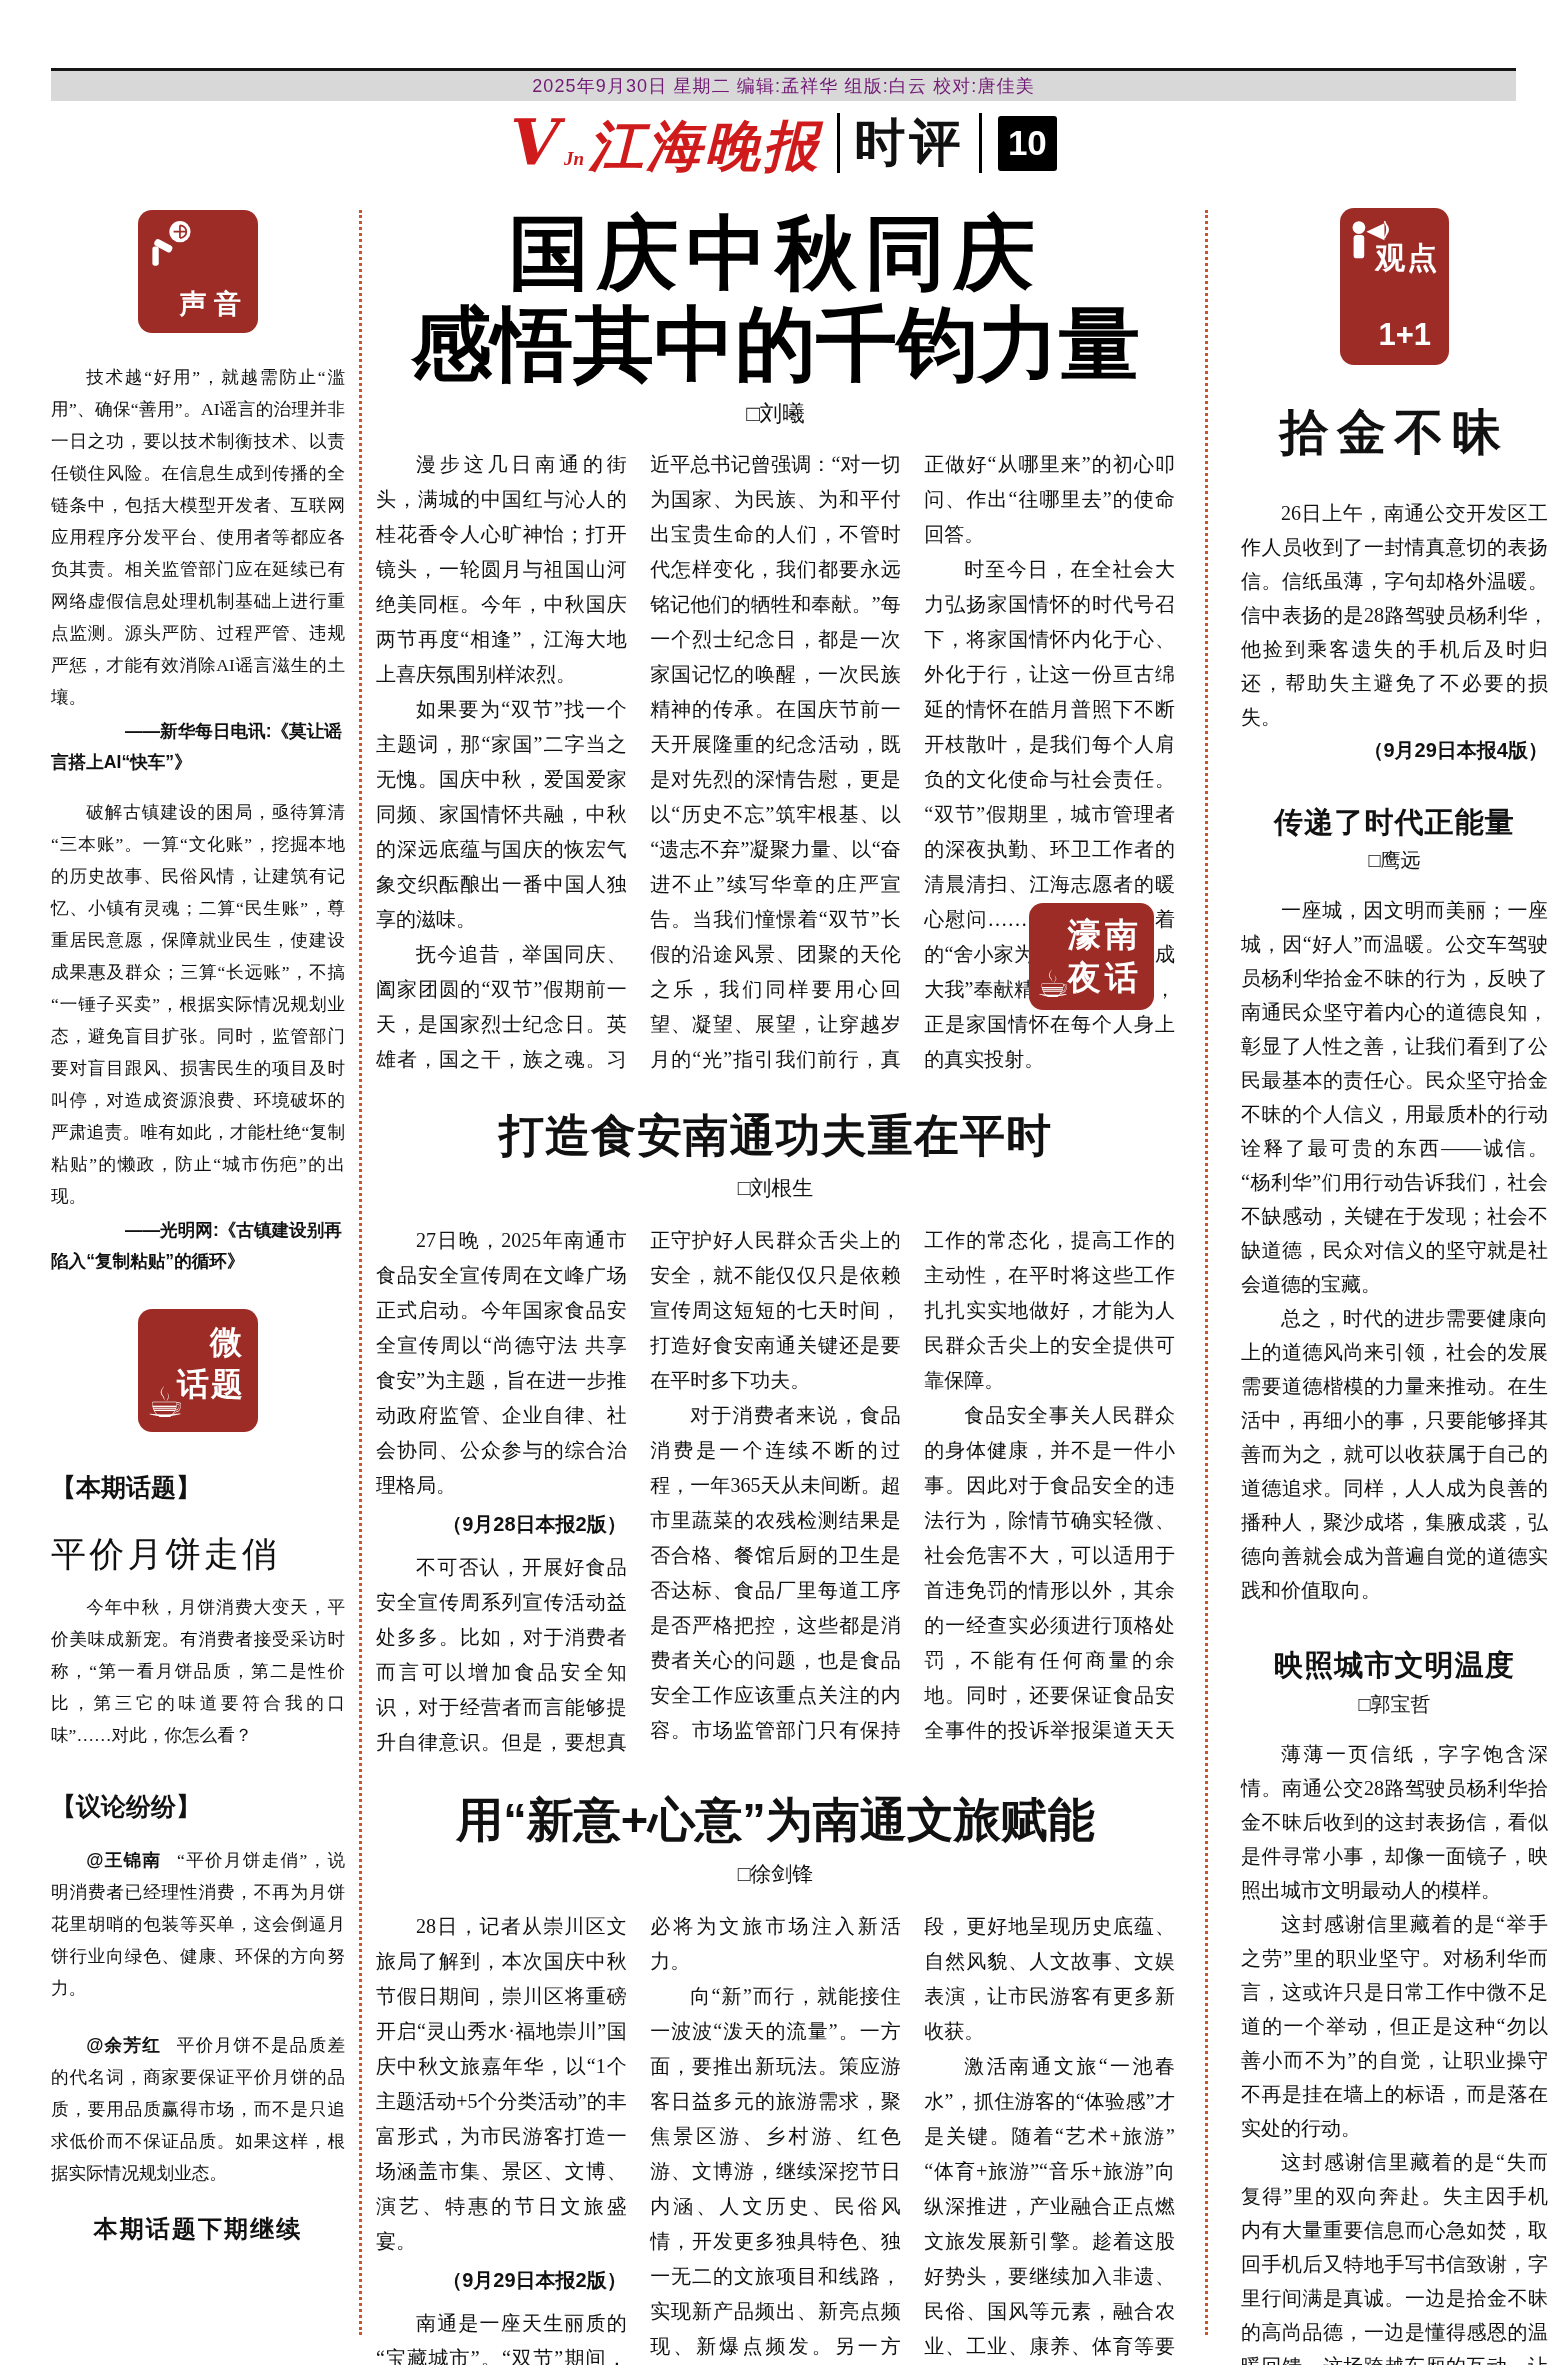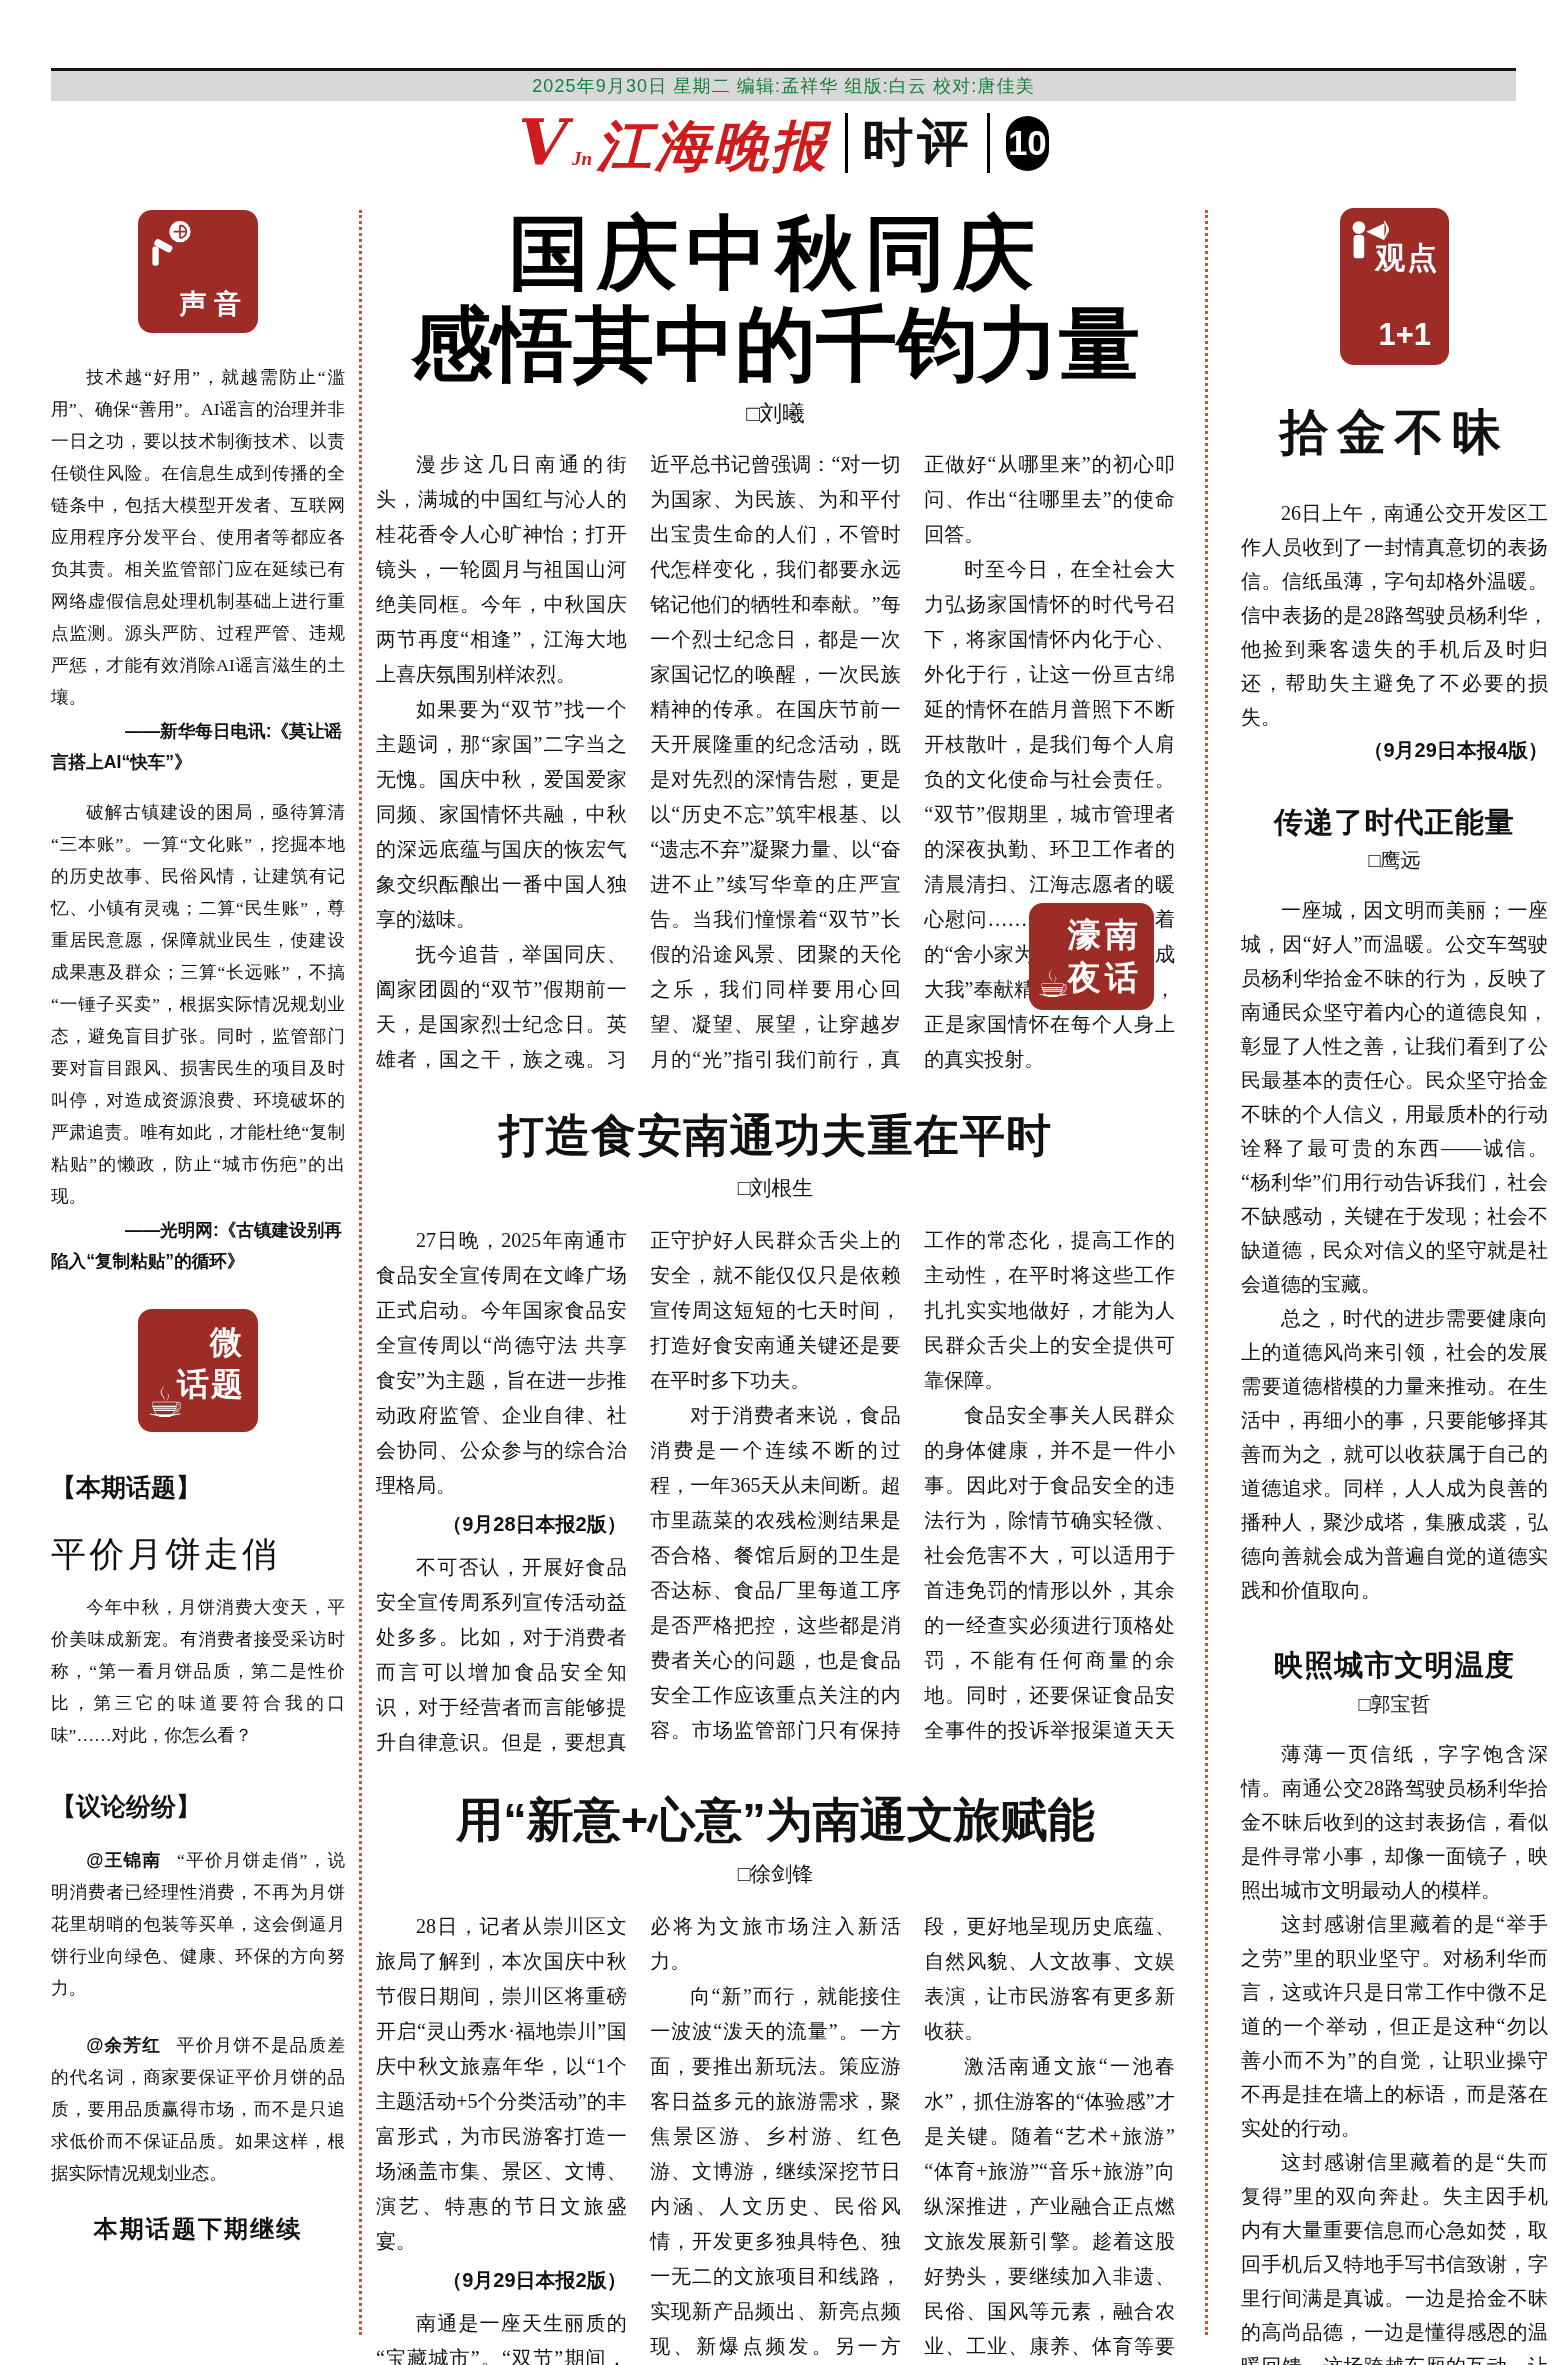--- a/index.html
+++ b/index.html
@@ -2,29 +2,29 @@
 <html lang="zh" style="font-size:8.5px"><head>
 <meta charset="utf-8">
 <style>
   html,body{margin:0;padding:0;background:#fff;}
   .page{position:relative;width:1567px;height:2366px;background:#fff;overflow:hidden;
         font-family:"Liberation Serif","DejaVu Serif",serif;color:#111;}
   
   .topline{position:absolute;left:51px;top:68px;width:1465px;height:2.7px;background:#151515;}
   .dateband{position:absolute;left:51px;top:71px;width:1465px;height:30px;background:#d8d8d8;
             display:flex;align-items:center;justify-content:center;
-            font-family:"Liberation Sans","DejaVu Sans",sans-serif;font-size:18px;color:#15803d;letter-spacing:1.1px;}
+            font-family:"Liberation Sans","DejaVu Sans",sans-serif;font-size:18px;color:#701a75;letter-spacing:1.1px;}
   .masthead{position:absolute;left:0;top:111px;width:1567px;display:flex;align-items:center;justify-content:center;gap:16px;}
   .logo{display:flex;align-items:baseline;gap:4.3px;color:#cf1b1b;}
   .logo .vmark{font-family:"DejaVu Serif",serif;font-style:italic;font-weight:bold;font-size:64px;line-height:1;}
   .logo .vsub{font-size:19px;font-style:italic;font-weight:bold;}
   .logo .pname{font-family:"DejaVu Serif",serif;font-weight:bold;font-style:italic;font-size:55px;line-height:1;letter-spacing:3.2px;}
   .sectitle{font-family:"Liberation Sans","DejaVu Sans",sans-serif;font-weight:900;font-size:51px;line-height:1.1;
             border-left:3.2px solid #000;border-right:3.2px solid #000;padding:2.1px 14px;letter-spacing:4.3px;}
-  .pagebox{background:#000;color:#fff;border-radius:22px;width:43px;height:55px;display:flex;align-items:center;justify-content:center;
+  .pagebox{background:#000;color:#fff;border-radius:3px;width:59px;height:55px;display:flex;align-items:center;justify-content:center;
            font-family:"Liberation Sans","DejaVu Sans",sans-serif;font-weight:bold;font-size:35px;}
   
   .vdots{position:absolute;top:210px;height:2125px;width:0;border-left:3.7px dotted #c9542e;}
   .vdots.d1{left:359px;} .vdots.d2{left:1205px;}
   
   .seal{position:relative;background:#9d2b26;border-radius:14px;color:#fff;}
   .seal .cup{position:absolute;font-family:"DejaVu Sans",sans-serif;color:#fff;}
   
   .col-left{position:absolute;left:51px;top:210px;width:294px;}
   .seal-voice{width:120px;height:123px;margin:0 auto;}

